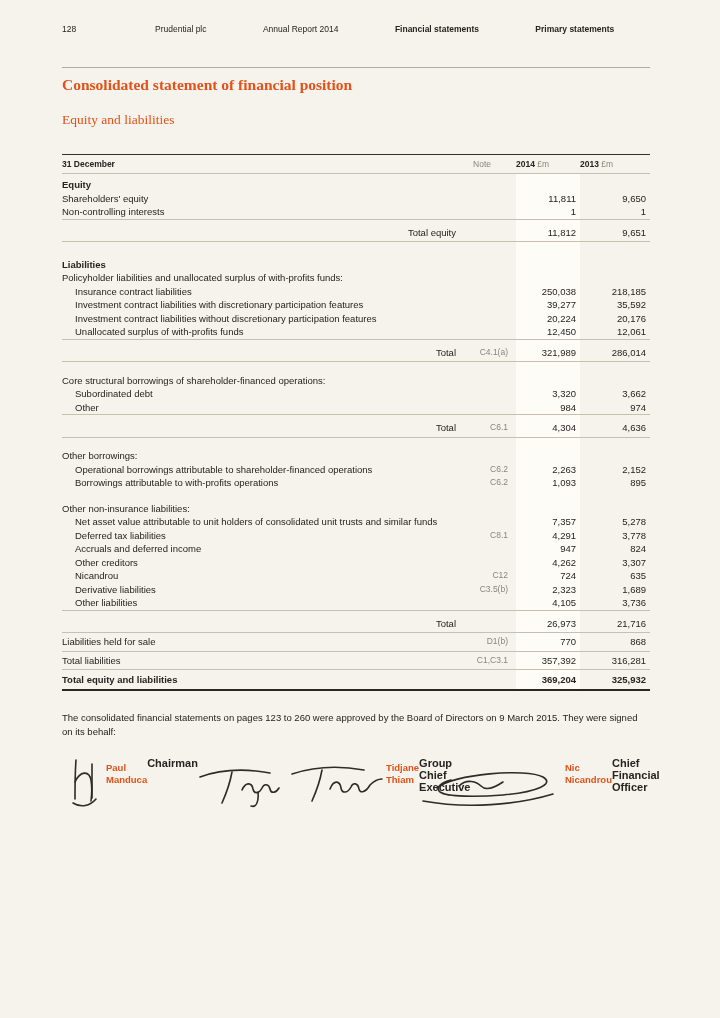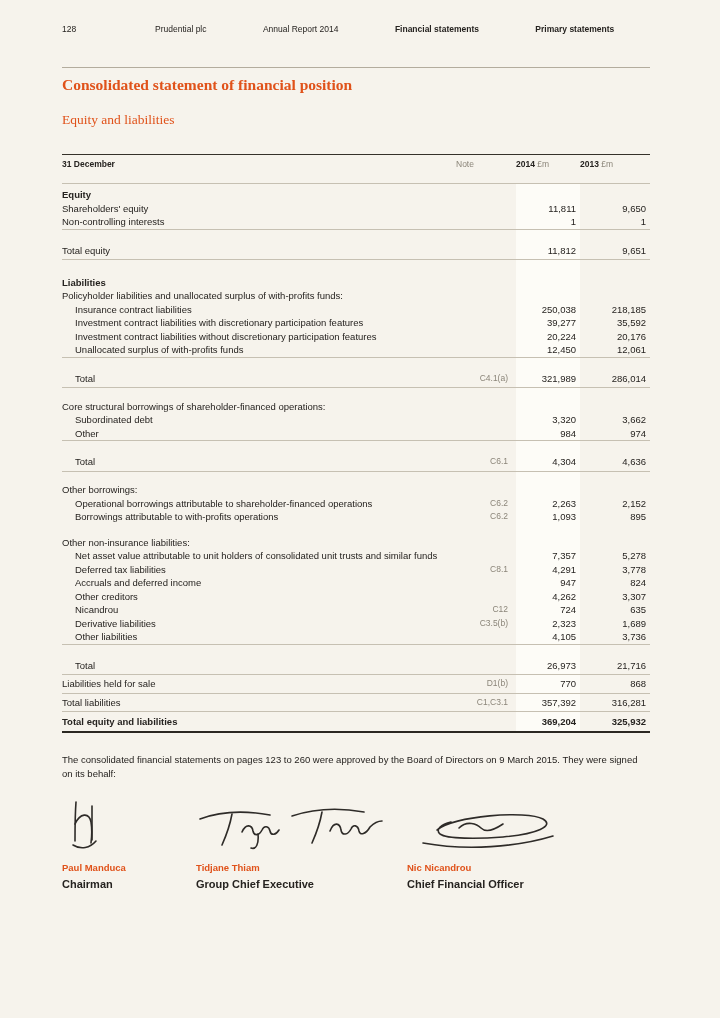--- a/index.html
+++ b/index.html
@@ -29,43 +29,43 @@
   .title-rule{margin-top:33px;border:none;border-top:1px solid #b3ac9d;height:0;}
   h1.doc-title{margin-top:8px;font-family:"Liberation Serif",serif;font-weight:bold;
     font-size:15.5px;line-height:18px;color:var(--accent);}
   h2.doc-subtitle{margin-top:18px;font-family:"Liberation Serif",serif;font-weight:normal;
     font-size:13.5px;line-height:16px;color:var(--accent);}
 
   
   table{width:100%;border-collapse:collapse;table-layout:fixed;margin-top:26px;}
   col.w-label{width:394px;} col.w-note{width:60px;} col.w-2014{width:64px;} col.w-2013{width:70px;}
   thead th{font-weight:bold;font-size:8.5px;text-align:left;
-    padding-top:4px;padding-bottom:14px;
+    padding-top:4px;padding-bottom:4px;
     border-top:1.5px solid var(--dark);border-bottom:1px solid var(--rule);}
-  th.c-note{text-align:left;padding-right:8px;font-weight:normal;color:var(--gray);}
+  th.c-note{text-align:center;padding-right:8px;font-weight:normal;color:var(--gray);}
   th.c-num{text-align:left;padding-right:4px;}
   th .unit{color:var(--gray);font-weight:normal;}
   tbody td{font-size:9.5px;line-height:11.5px;padding-top:1px;padding-bottom:1px;vertical-align:bottom;}
   td.c-label{white-space:nowrap;}
   td.c-note{color:var(--gray);font-size:8.5px;text-align:right;padding-right:8px;}
   td.c-num{text-align:right;padding-right:4px;}
   td.band{background:var(--band);}
   tr.r-section td{font-weight:bold;padding-top:5px;}
   tr.ind td.c-label{padding-left:13px;}
   tr.r-total td{border-top:1px solid var(--rule);border-bottom:1px solid var(--rule);
-    padding-top:15px;padding-bottom:3px;}
+    padding-top:7px;padding-bottom:3px;text-align:right;}
   tr.r-ruled td{border-bottom:1px solid var(--rule);padding-top:3px;padding-bottom:3px;}
   tr.r-grand td{font-weight:bold;border-top:1px solid var(--dark);border-bottom:2.5px solid #2b2822;
     padding-top:3.5px;padding-bottom:3.5px;}
   tr.r-spacer td{height:12px;padding:0;}
 
   
   p.approval{margin-top:20px;font-size:9.5px;line-height:14px;max-width:588px;}
   .signatures{display:flex;margin-top:14px;}
-  .sig-block{display:flex;flex-direction:column;}
+  .sig-block{display:flex;flex-direction:row;}
   .sig-block.b1{width:134px;} .sig-block.b2{width:211px;} .sig-block.b3{flex:1;}
   .sig-area{height:58px;display:flex;align-items:flex-end;}
   .sig-area svg{display:block;}
   .sig-name{margin-top:9px;font-size:9.5px;font-weight:bold;color:var(--accent);line-height:12px;}
   .sig-title{margin-top:4px;font-size:11px;font-weight:bold;color:var(--ink);line-height:12px;}
   .sig-stroke{stroke:#2e2b28;stroke-width:1.6;fill:none;stroke-linecap:round;stroke-linejoin:round;}
 </style>
 </head>
 <body>
 

